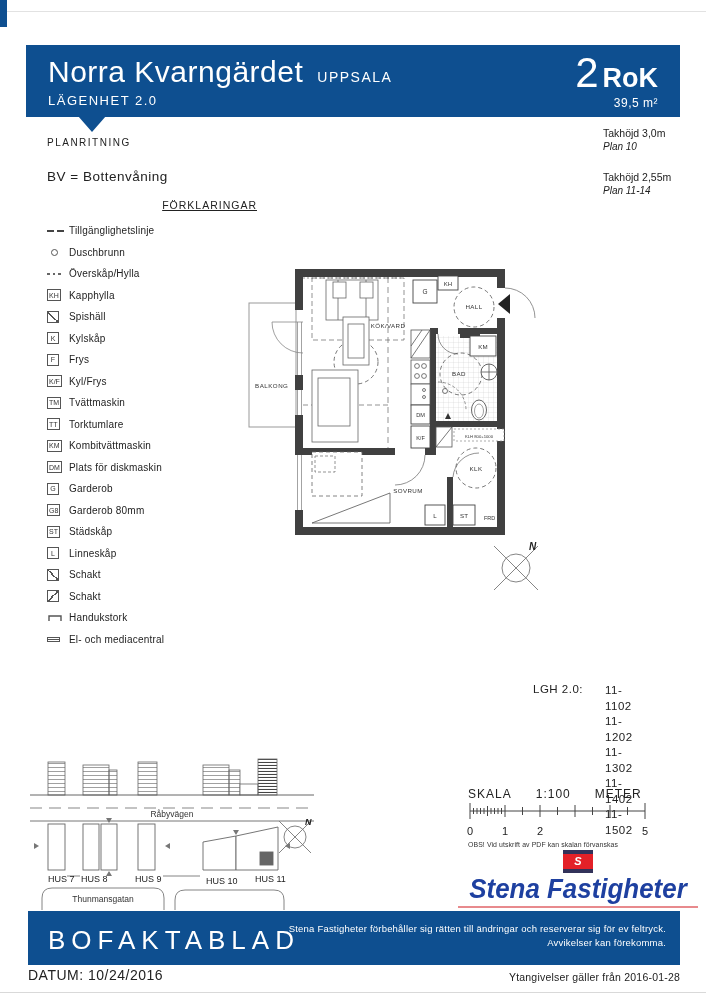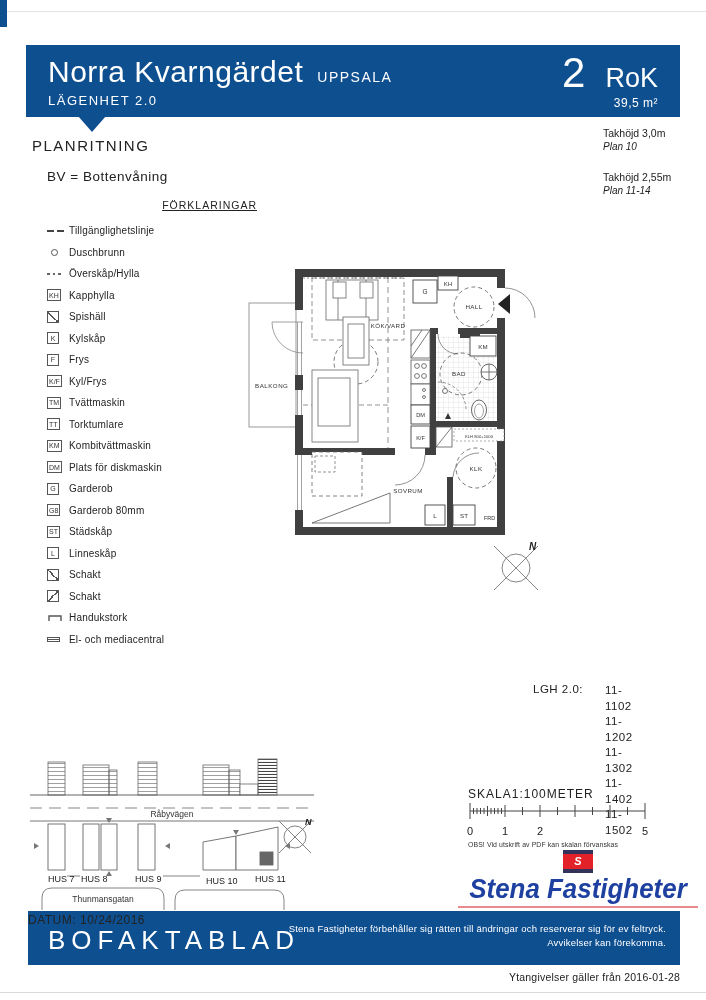--- a/index.html
+++ b/index.html
@@ -15,25 +15,25 @@
   .header:after{content:"";position:absolute;left:52px;bottom:-15px;width:0;height:0;
           border-left:14px solid transparent;border-right:14px solid transparent;
           border-top:16px solid #0e4f90;}
   .h-left .title-row{display:flex;align-items:baseline;}
   .h-title{font-size:30px;font-weight:400;letter-spacing:0.5px;}
   .h-city{font-size:14px;letter-spacing:1.5px;margin-left:14px;}
   .h-apt{font-size:13px;letter-spacing:1.5px;margin-top:4px;}
   .h-right{text-align:right;}
   .rok-row{display:flex;align-items:baseline;justify-content:flex-end;}
   .rok-num{font-size:42px;font-weight:300;line-height:1;}
-  .rok-lbl{font-size:27px;font-weight:400;margin-left:20px;}
+  .rok-lbl{font-size:27px;font-weight:700;margin-left:4px;}
   .h-area{font-size:12px;margin-top:2px;letter-spacing:0.5px;}
 
   
-  .planritning{position:absolute;left:32px;top:137px;font-size:15px;letter-spacing:1.5px;}
+  .planritning{position:absolute;left:47px;top:137px;font-size:10px;letter-spacing:1.5px;}
   .bv-note{position:absolute;left:47px;top:169px;font-size:13.5px;letter-spacing:0.5px;}
   .legend{position:absolute;left:47px;top:199px;width:210px;}
   .lg-head{font-size:10.5px;letter-spacing:1px;text-decoration:underline;margin-bottom:9px;text-align:right;}
   .lg-row{display:flex;align-items:center;height:21.5px;}
   .lg-sym{width:22px;display:flex;justify-content:flex-start;align-items:center;}
   .lg-label{font-size:10px;color:#222;letter-spacing:0.2px;}
   .lgbox{display:inline-flex;align-items:center;justify-content:center;min-width:12px;height:12px;
          padding:0 1px;border:1px solid #555;font-size:7px;color:#333;background:#fff;box-sizing:border-box;}
   .sym-dash{width:18px;height:2px;background:repeating-linear-gradient(90deg,#444 0 7px,transparent 7px 10px);}
   .sym-circle{width:5px;height:5px;border:1px solid #555;border-radius:50%;margin-left:4px;}
@@ -58,40 +58,40 @@
   .apartments{position:absolute;left:533px;top:683px;font-size:11.5px;letter-spacing:0.5px;}
   .apartments .row0{display:flex;}
   .lgh-head{width:72px;}
   .apt-col{position:absolute;left:72px;top:0;line-height:15.5px;}
 
   
   .site-svg{position:absolute;left:22px;top:748px;}
 
   
   .scalebar{position:absolute;left:468px;top:787px;width:190px;}
-  .scale-head{display:flex;gap:0;font-size:12px;letter-spacing:1px;}
+  .scale-head{display:flex;gap:24px;font-size:12px;letter-spacing:1px;}
   .scale-labels{position:relative;height:13px;font-size:11px;}
   .scale-labels span{position:absolute;top:0;}
   .obs-note{font-size:6.9px;color:#333;margin-top:3px;letter-spacing:0.1px;}
 
   
   .logo{position:absolute;left:458px;top:850px;width:240px;text-align:center;}
   .logo-flag{width:30px;height:23px;margin:0 auto;display:flex;flex-direction:column;}
   .flag-stripe{height:4px;background:#32325a;}
   .flag-mid{flex:1;background:#e32128;color:#fff;font-weight:bold;font-style:italic;
             font-size:11px;display:flex;align-items:center;justify-content:center;line-height:1;}
   .logo-text{font-size:27px;font-weight:bold;font-style:italic;color:#1e40a0;letter-spacing:0px;
              margin-top:1px;transform:scaleX(0.96);transform-origin:center;}
   .logo-underline{height:2px;background:#e88a8d;margin-top:1px;}
 
   
   .footer{position:absolute;left:28px;top:911px;width:652px;height:54px;background:#0e4f90;color:#fff;}
   .footer-title{position:absolute;left:20px;top:14px;font-size:26px;letter-spacing:6px;font-weight:400;}
   .disclaimer{position:absolute;right:14px;top:11px;text-align:right;font-size:9.5px;line-height:14px;letter-spacing:0.2px;}
-  .datum{position:absolute;left:28px;top:913px;font-size:12px;letter-spacing:0.5px;}
+  .datum{position:absolute;left:28px;top:967px;font-size:14px;letter-spacing:0.5px;}
   .validity{position:absolute;right:26px;top:971px;font-size:10.5px;letter-spacing:0.2px;}
 </style>
 </head>
 <body>
 
 <div class="page">
   <div class="hairline" style="top:11px"></div>
   <div class="accent-strip"></div>
 
   <div class="header">

